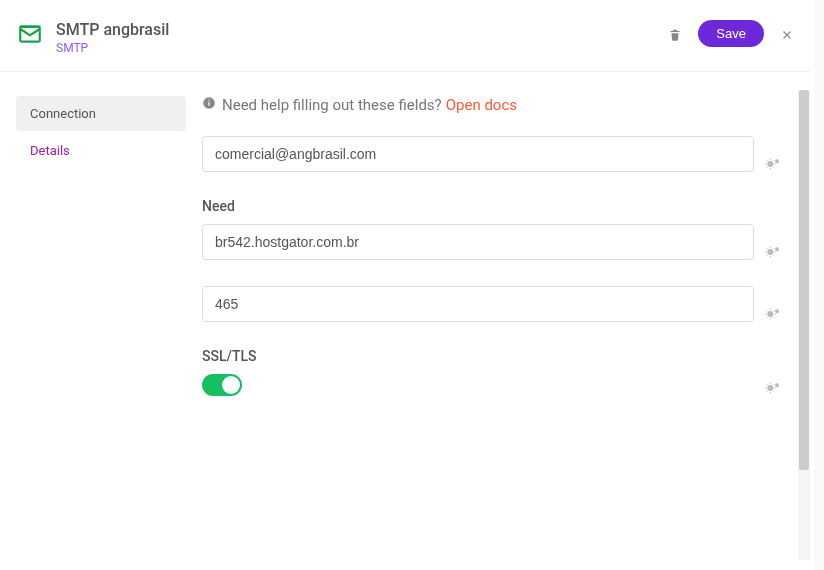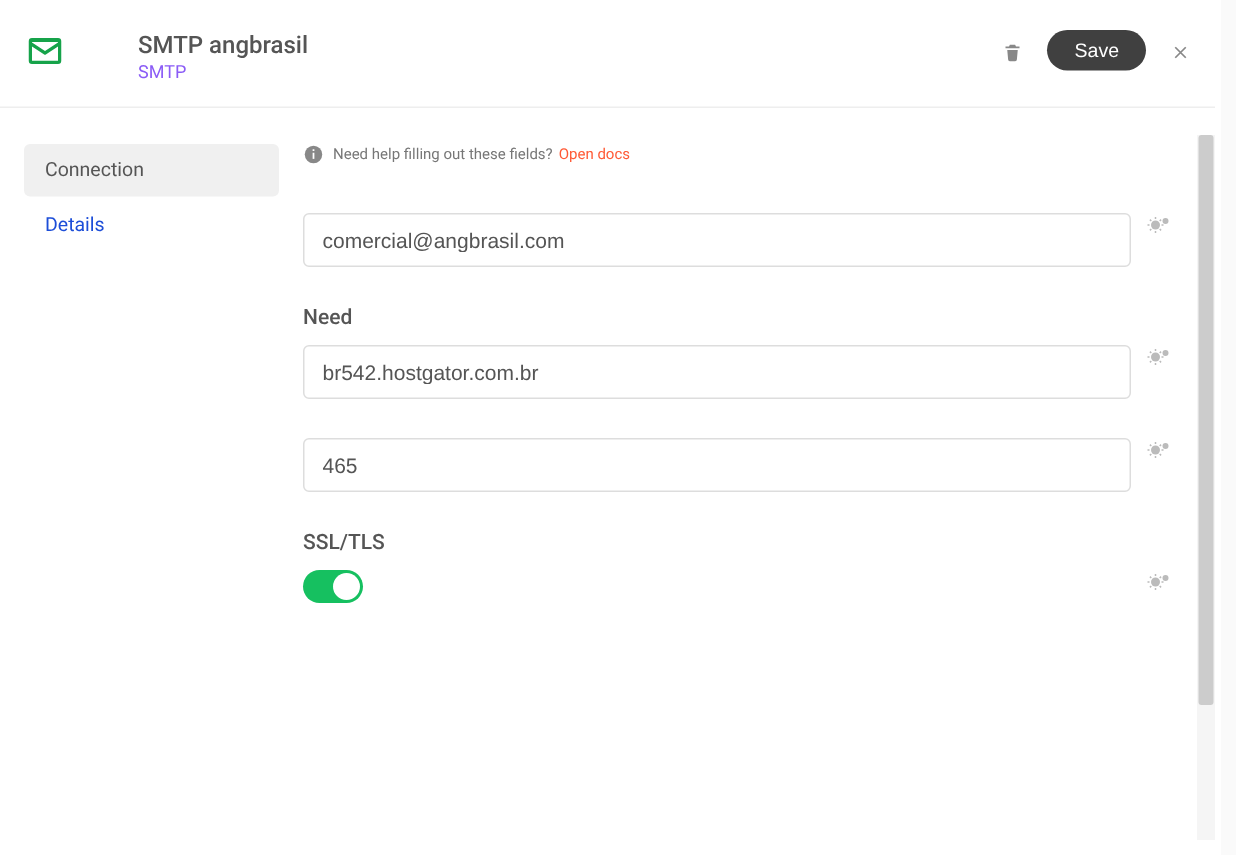--- a/index.html
+++ b/index.html
@@ -16,21 +16,20 @@
       width: 810px;
       height: 570px;
       position: relative;
       background: #fff;
     }
     .header {
       display: flex;
       align-items: flex-start;
       padding: 20px 16px 16px 16px;
       border-bottom: 1px solid #eee;
-      gap: 36px;
     }
     .header-icon {
       width: 28px;
       height: 28px;
       margin-right: 12px;
       color: #16a34a;
       display: flex;
       align-items: center;
       justify-content: center;
     }
@@ -52,21 +51,21 @@
       align-items: center;
       gap: 16px;
     }
     .trash-icon {
       width: 14px;
       height: 14px;
       color: #888;
       cursor: pointer;
     }
     .save-btn {
-      background: #404040;
+      background: #6d28d9;
       color: #fff;
       border: none;
       border-radius: 16px;
       padding: 6px 18px;
       font-size: 13px;
       font-weight: 500;
       cursor: pointer;
     }
     .close-icon {
       width: 14px;
@@ -78,41 +77,41 @@
       display: flex;
       height: calc(100% - 72px);
     }
     .sidebar {
       width: 186px;
       padding: 24px 0 0 16px;
     }
     .sidebar-item {
       padding: 10px 14px;
       font-size: 13px;
-      color: #1d4ed8;
+      color: #a21caf;
       border-radius: 4px;
       cursor: pointer;
       margin-bottom: 2px;
     }
     .sidebar-item.active {
       background: #f0f0f0;
       color: #555;
     }
     .content {
       flex: 1;
       padding: 24px 28px 24px 16px;
       overflow-y: auto;
       position: relative;
     }
     .help-row {
       display: flex;
-      align-items: center;
-      font-size: 10px;
+      align-items: flex-start;
+      font-size: 15px;
       color: #777;
-      margin-bottom: 32px;
+      margin-bottom: 22px;
     }
     .info-icon {
       width: 14px;
       height: 14px;
       margin-right: 6px;
       flex-shrink: 0;
     }
     .docs-link {
       color: #ff5a36;
       margin-left: 4px;
@@ -123,21 +122,21 @@
     }
     .field-label {
       font-size: 14px;
       color: #555;
       font-weight: 500;
       margin-bottom: 10px;
       display: block;
     }
     .field-row {
       display: flex;
-      align-items: flex-start;
+      align-items: flex-end;
     }
     .field-input {
       flex: 1;
       border: 1px solid #ddd;
       border-radius: 4px;
       padding: 9px 12px;
       font-size: 14px;
       color: #555;
       background: #fff;
     }

